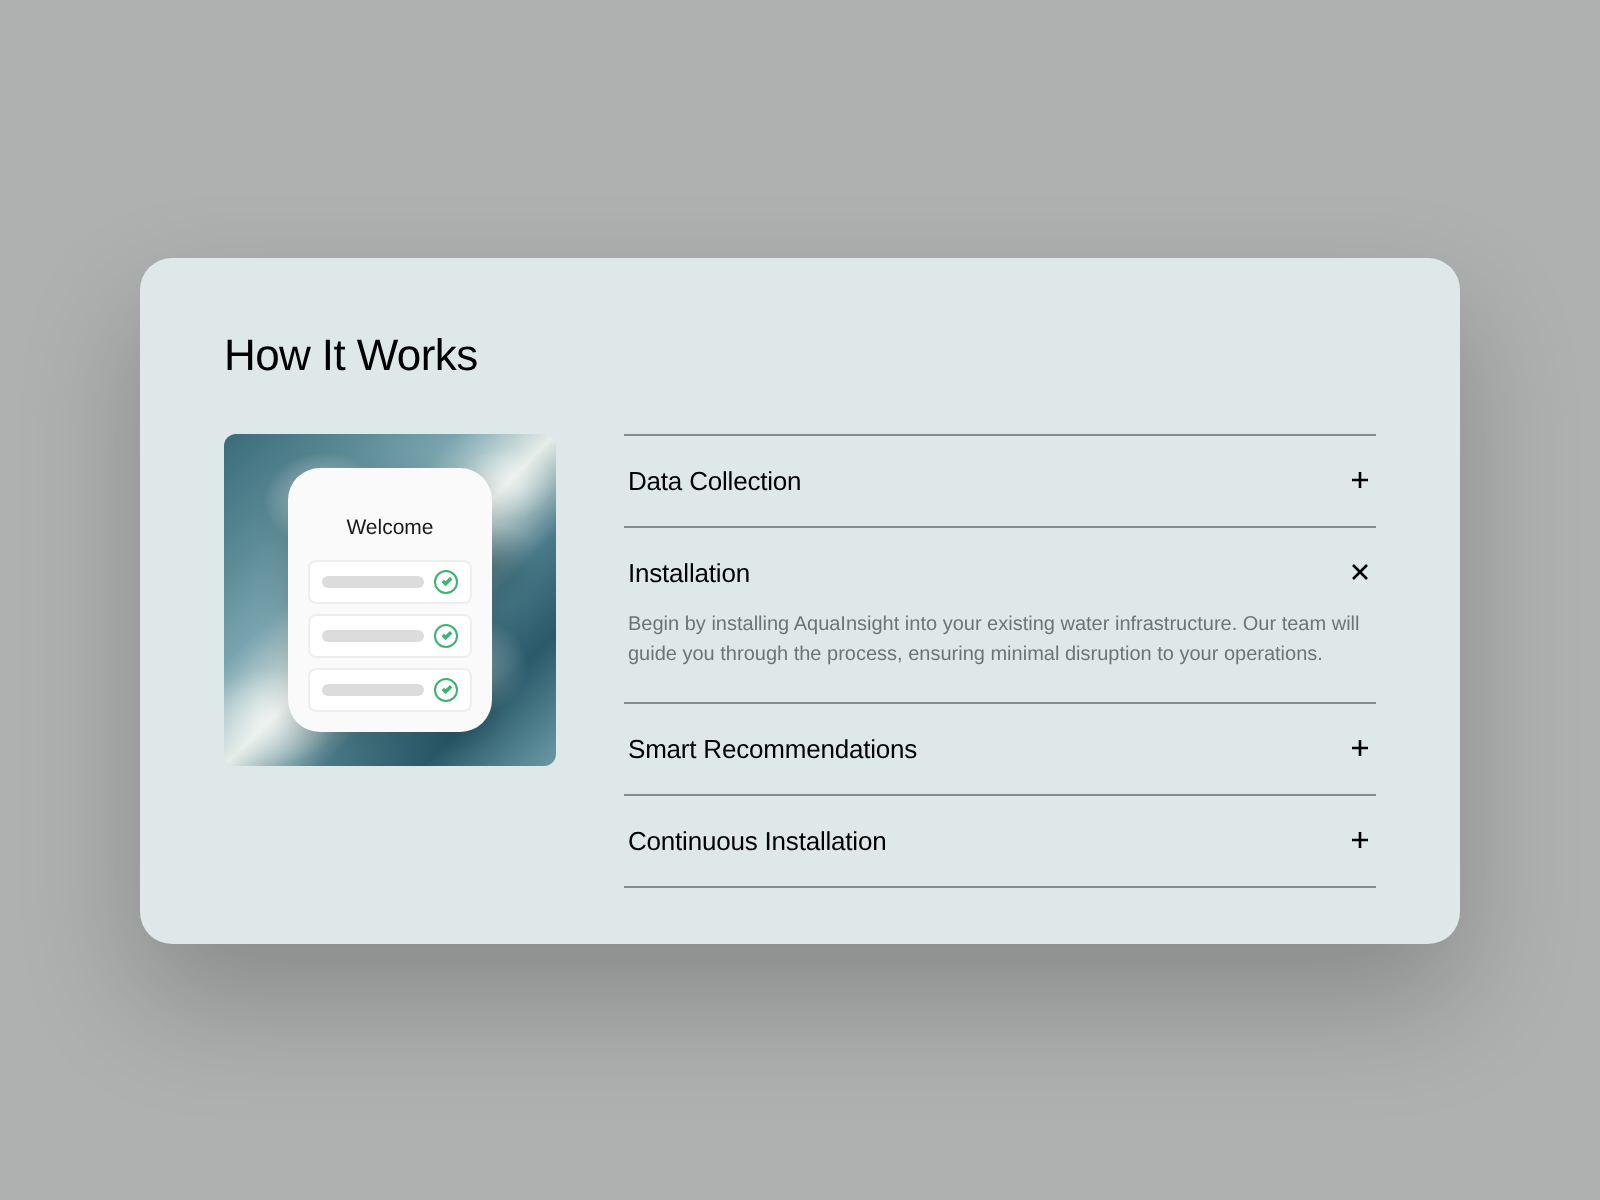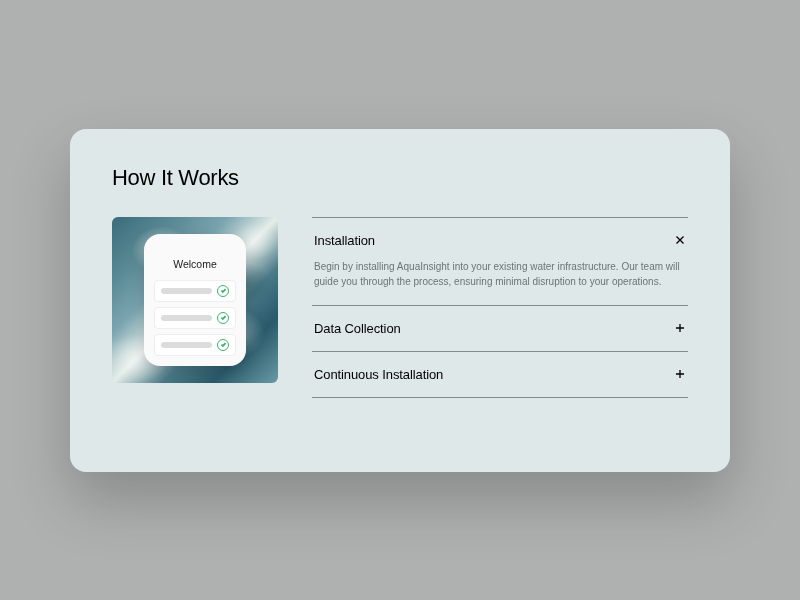--- a/index.html
+++ b/index.html
@@ -213,42 +213,52 @@
               </svg>
           </div>
         </div>
       </div>
     </div>
 
     <div class="accordion">
 
       <div class="accordion-item">
         <div class="accordion-header">
+          <span class="accordion-label">Data Collection</span>
+          <span class="accordion-icon">
+            <svg viewBox="0 0 10 10">
+                <path d="M5 1 L5 9 M1 5 L9 5"></path>
+              </svg>
+          </span>
+        </div>
+      </div>
+
+      <div class="accordion-item">
+        <div class="accordion-header">
           <span class="accordion-label">Installation</span>
           <span class="accordion-icon">
             <svg viewBox="0 0 10 10">
                 <path d="M1.5 1.5 L8.5 8.5 M8.5 1.5 L1.5 8.5"></path>
               </svg>
           </span>
         </div>
         <div class="accordion-body">Begin by installing AquaInsight into your existing water infrastructure. Our team will guide you through the process, ensuring minimal disruption to your operations.</div>
       </div>
 
-      <div class="accordion-item">
-        <div class="accordion-header">
-          <span class="accordion-label">Data Collection</span>
+
+      <div class="accordion-item">
+        <div class="accordion-header">
+          <span class="accordion-label">Smart Recommendations</span>
           <span class="accordion-icon">
             <svg viewBox="0 0 10 10">
                 <path d="M5 1 L5 9 M1 5 L9 5"></path>
               </svg>
           </span>
         </div>
       </div>
-
-
 
       <div class="accordion-item">
         <div class="accordion-header">
           <span class="accordion-label">Continuous Installation</span>
           <span class="accordion-icon">
             <svg viewBox="0 0 10 10">
                 <path d="M5 1 L5 9 M1 5 L9 5"></path>
               </svg>
           </span>
         </div>

